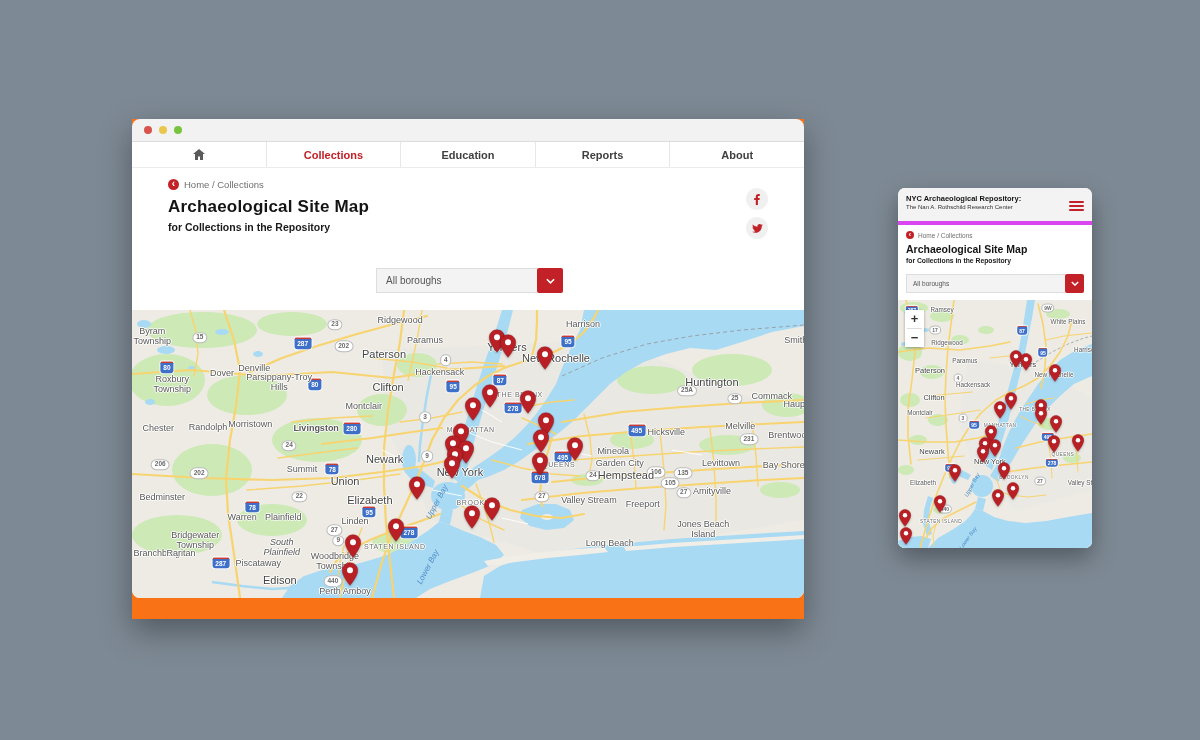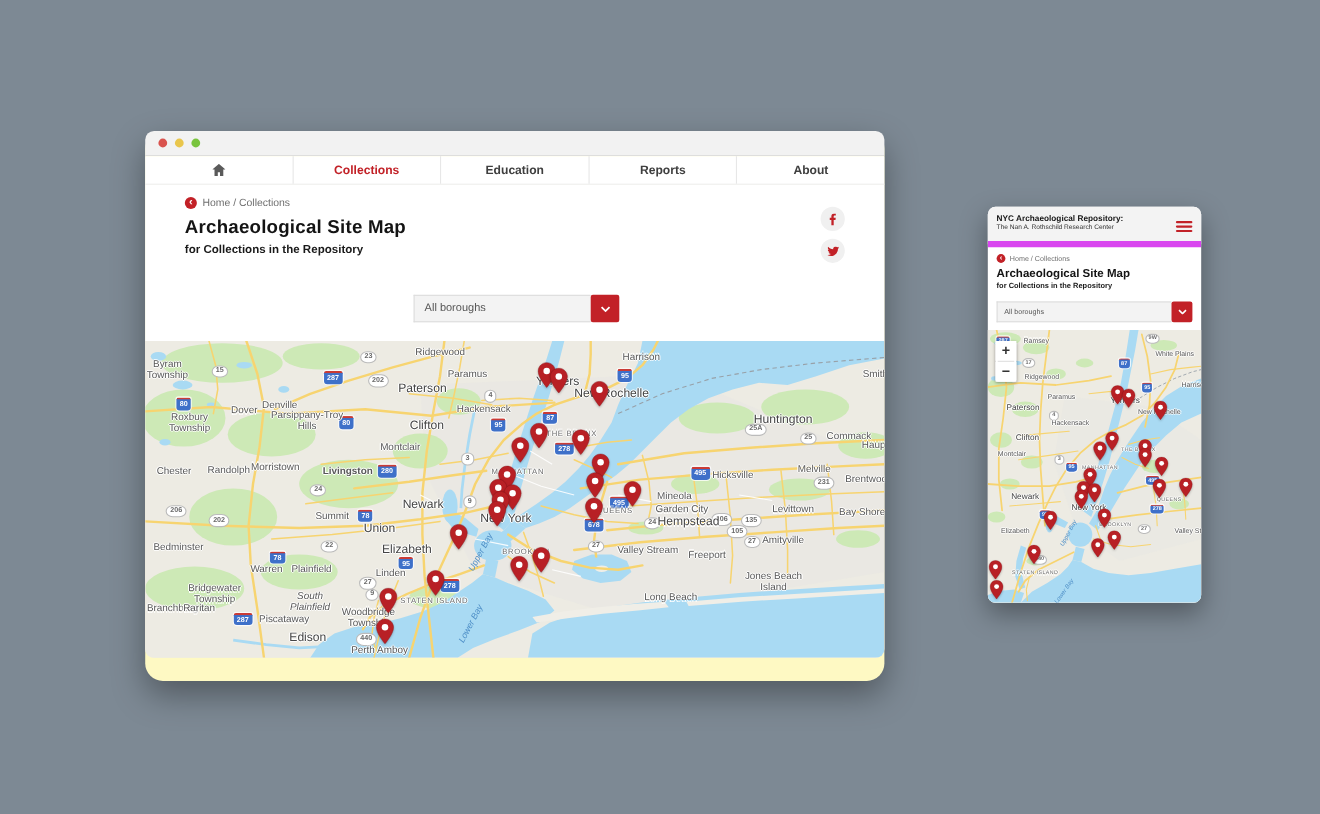--- a/index.html
+++ b/index.html
@@ -1,21 +1,21 @@
 <!DOCTYPE html>
 <html><head>
 <meta charset="utf-8">
 <style>
   html,body{margin:0;padding:0}
   body{font-family:"Liberation Sans",sans-serif;background:#7d8994}
   .page{position:relative;width:1200px;height:740px;overflow:hidden;background:#7d8994}
 
   
-  .win{position:absolute;left:132px;top:119px;width:672px;height:500px;background:#fef9c3;
-       border-radius:16px;box-shadow:0 12px 30px rgba(0,0,0,.35)}
+  .win{position:absolute;left:132px;top:119px;width:672px;height:500px;background:#f97316;
+       border-radius:0;box-shadow:0 12px 30px rgba(0,0,0,.35)}
   .titlebar{height:22px;background:#f2f2f2;border-bottom:1px solid #dcdcdc;border-radius:8px 8px 0 0;
             display:flex;align-items:center;padding-left:12px;gap:7px}
   .tl{width:8px;height:8px;border-radius:50%;display:inline-block;cursor:pointer}
   .tl-r{background:#d9534e}.tl-y{background:#e9c64c}.tl-g{background:#79c43e}
 
   .pnav{height:25px;display:flex;background:#fff;border-bottom:1px solid #ececec}
   .pitem{flex:1;display:flex;align-items:center;justify-content:center;font-size:11px;font-weight:bold;
          color:#3f3f3f;text-decoration:none;border-left:1px solid #e7e7e7;cursor:pointer}
   .pitem:first-child{border-left:none}
   .pitem.active{color:#c22127}
@@ -61,21 +61,21 @@
   .map--sm .k-l{font-size:7.5px}
   .map--sm .k-b{font-size:4.8px;letter-spacing:.4px}
   .map--sm .k-w{font-size:5.5px}
   .map--sm .shld{font-size:5px}
   .map--sm .shld-i{padding:1.5px 2px 1px;border-top-width:1.5px}
   .map--sm .shld-r{padding:1px 2px}
 
   
   .mwin{position:absolute;left:898px;top:188px;width:194px;height:360px;background:#fff;border-radius:7px;
         box-shadow:0 10px 24px rgba(0,0,0,.35)}
-  .mhead{height:37px;background:#f3f3f3;border-bottom:6px solid #d946ef;border-radius:7px 7px 0 0;
+  .mhead{height:37px;background:#f3f3f3;border-bottom:4px solid #d946ef;border-radius:7px 7px 0 0;
          padding:6px 8px;box-sizing:border-box;position:relative}
   .mh1{font-size:7.5px;font-weight:bold;color:#141414}
   .mh2{font-size:6px;color:#333;margin-top:1px}
   .burger{position:absolute;right:8px;top:13px;width:15px;cursor:pointer}
   .burger i{display:block;height:2px;background:#c22127;margin-bottom:2px;border-radius:1px}
   .mcontent{height:75px;box-sizing:border-box;padding:6px 8px;position:relative}
   .mcrumb{display:flex;align-items:center;gap:4px;font-size:6.5px;color:#6f6f6f;cursor:pointer}
   .mcrumb .crumb-ico{width:8px;height:8px;font-size:7px}
   .mtitle{font-size:10.5px;font-weight:bold;color:#141414;margin:4px 0 2px}
   .msub{font-size:6.8px;font-weight:bold;color:#1a1a1a}

